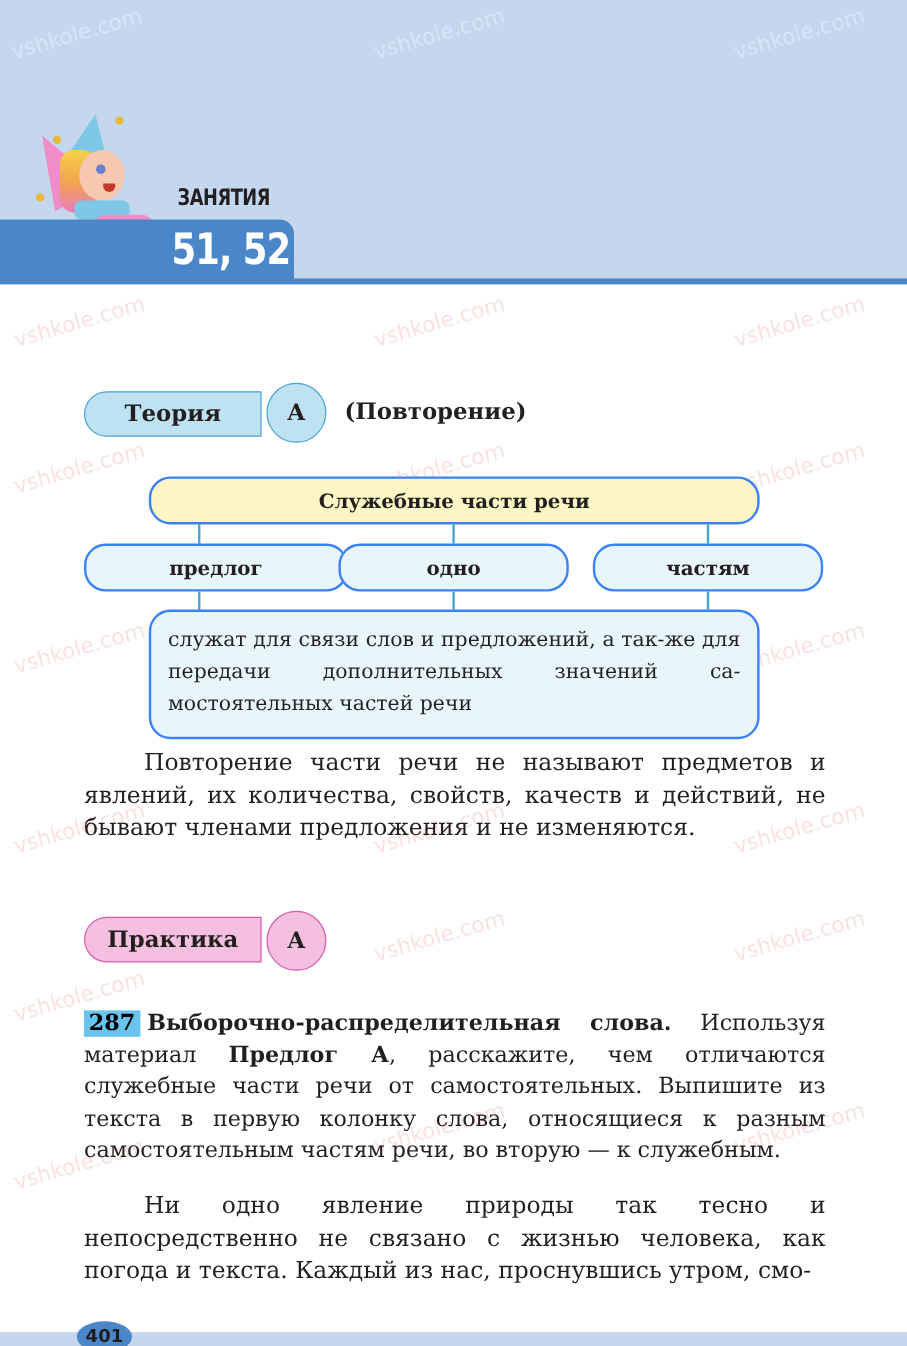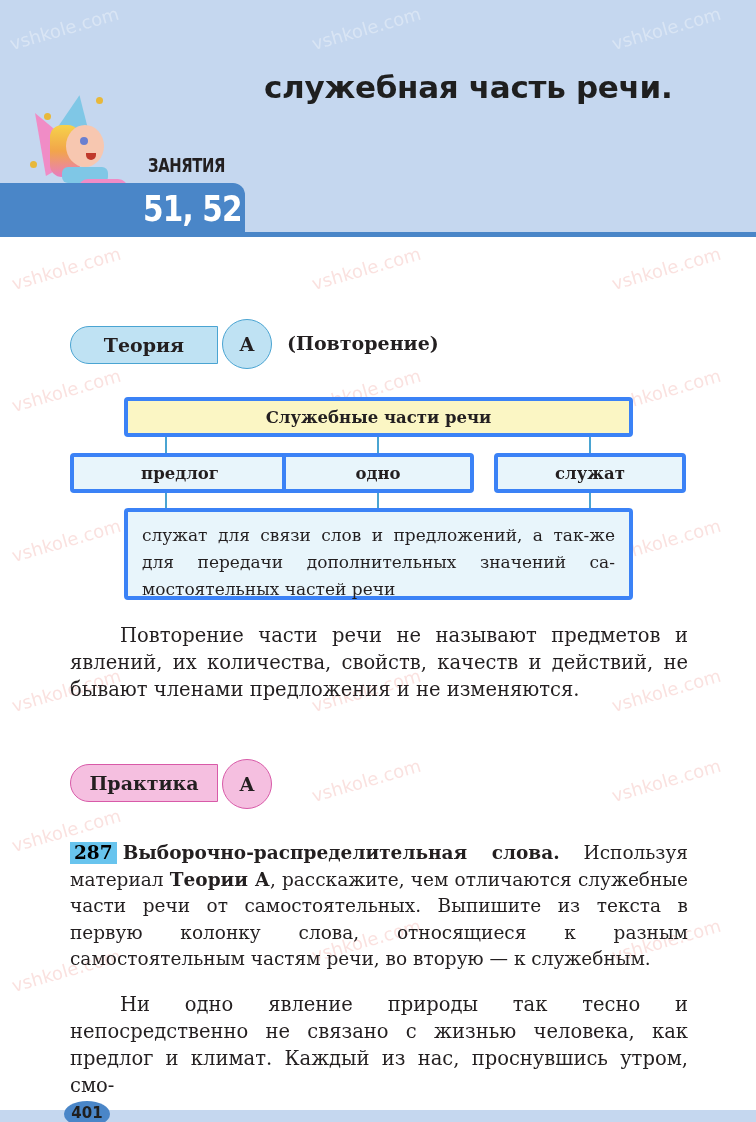--- a/index.html
+++ b/index.html
@@ -69,29 +69,29 @@
     border: 1.5px solid; display: flex; align-items: center; justify-content: center;
     font-weight: bold; font-size: 19px;
   }
   .theory-pill { left: 70px; top: 326px; width: 148px; background: #bfe2f3; border-color: #4aa4d2; }
   .theory-circle { left: 222px; top: 319px; background: #bfe2f3; border-color: #4aa4d2; }
   .theory-note { position: absolute; left: 287px; top: 332px; font-weight: bold; font-size: 19px; }
   .practice-pill { left: 70px; top: 764px; width: 148px; background: #f5bfe0; border-color: #d85aa8; text-align: right; }
   .practice-circle { left: 222px; top: 759px; background: #f5bfe0; border-color: #d85aa8; }
 
   
-  .dg-box { position: absolute; border: 4px solid #3b82f6; border-radius: 4px;
+  .dg-box { position: absolute; border: 2px solid #3b82f6; border-radius: 18px;
     display: flex; align-items: center; justify-content: center;
     font-weight: bold; font-size: 16.5px; }
   .dg-root { left: 124px; top: 397px; width: 509px; height: 40px; background: #fbf6c4; }
   .dg-child { top: 453px; height: 40px; background: #e8f5fb; }
   .dg-c1 { left: 70px; width: 220px; }
   .dg-c2 { left: 282px; width: 192px; }
   .dg-c3 { left: 494px; width: 192px; }
-  .dg-desc { left: 124px; top: 508px; width: 509px; height: 92px; background: #e8f5fb;
+  .dg-desc { left: 124px; top: 508px; width: 509px; height: 108px; background: #e8f5fb;
     display: block; padding: 10px 14px; font-weight: normal; font-size: 17px; line-height: 27px;
     text-align: justify; }
   .dg-line { position: absolute; width: 2px; background: #4aa4d2; }
 
   
   .para { position: absolute; left: 70px; width: 618px; font-size: 19.5px; line-height: 27px;
     text-align: justify; text-align-last: left; }
   .para .indent { display: inline-block; width: 50px; }
   .p1 { top: 622px; }
   .p2 { top: 991px; }
@@ -141,21 +141,20 @@
   <div class="m-bell" style="left:12px;top:104px;"></div>
 </div>
 
 <div class="lesson-tab"></div>
 <div class="header-rule"></div>
 
 <span class="lesson-label">ЗАНЯТИЯ</span>
 <span class="lesson-number">51, 52</span>
 
 <h1 class="page-title">
-  <span style="display:block">служебная часть речи.</span>
 </h1>
 
 <span class="wm" style="left:10px;top:258px;">vshkole.com</span>
 <span class="wm" style="left:310px;top:258px;">vshkole.com</span>
 <span class="wm" style="left:610px;top:258px;">vshkole.com</span>
 <span class="wm" style="left:10px;top:380px;">vshkole.com</span>
 <span class="wm" style="left:310px;top:380px;">vshkole.com</span>
 <span class="wm" style="left:610px;top:380px;">vshkole.com</span>
 <span class="wm" style="left:10px;top:530px;">vshkole.com</span>
 <span class="wm" style="left:610px;top:530px;">vshkole.com</span>
@@ -189,40 +188,40 @@
   <div class="dg-box dg-root">
     <span>Служебные части речи</span>
   </div>
   <div class="dg-box dg-child dg-c1">
     <span>предлог</span>
   </div>
   <div class="dg-box dg-child dg-c2">
     <span>одно</span>
   </div>
   <div class="dg-box dg-child dg-c3">
-    <span>служат</span>
+    <span>частям</span>
   </div>
   <div class="dg-box dg-desc">
     <span>служат для связи слов и предложений, а так-же для передачи дополнительных значений са-мостоятельных частей речи</span>
   </div>
 </div>
 
 <p class="para p1"><span class="indent"></span><span>Повторение части речи не называют предметов и явлений, их количества, свойств, качеств и действий, не бывают членами предложения и не изменяются.</span></p>
 
 <div class="pill practice-pill">
   <span>Практика</span>
 </div>
 <div class="pill-circle practice-circle">
   <span>А</span>
 </div>
 
 <div class="exercise">
   <span class="ex-num">287</span><span class="b">Выборочно-распределительная слова.</span>
   <span>Используя материал</span>
-  <span class="b">Теории А</span><span>, расскажите, чем отличаются служебные части речи от самостоятельных. Выпишите из текста в первую колонку слова, относящиеся к разным самостоятельным частям речи, во вторую — к служебным.</span>
-</div>
-
-<p class="para p2"><span class="indent"></span><span>Ни одно явление природы так тесно и непосредственно не связано с жизнью человека, как предлог и климат. Каждый из нас, проснувшись утром, смо-</span></p>
+  <span class="b">Предлог А</span><span>, расскажите, чем отличаются служебные части речи от самостоятельных. Выпишите из текста в первую колонку слова, относящиеся к разным самостоятельным частям речи, во вторую — к служебным.</span>
+</div>
+
+<p class="para p2"><span class="indent"></span><span>Ни одно явление природы так тесно и непосредственно не связано с жизнью человека, как погода и текста. Каждый из нас, проснувшись утром, смо-</span></p>
 
 <div class="footer-bar"></div>
 <div class="page-num">
   <span>401</span>
 </div>
 
 </body></html>

